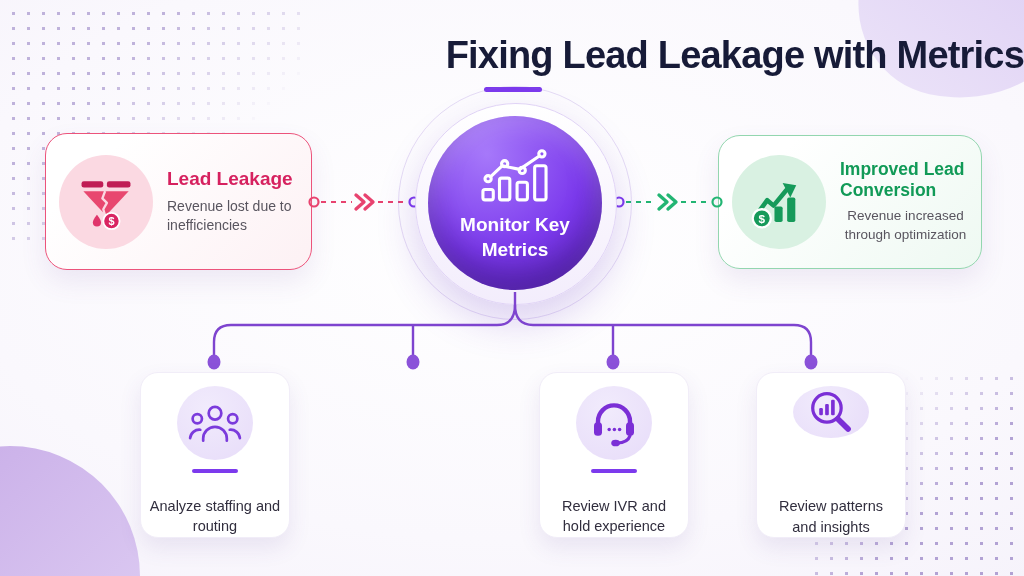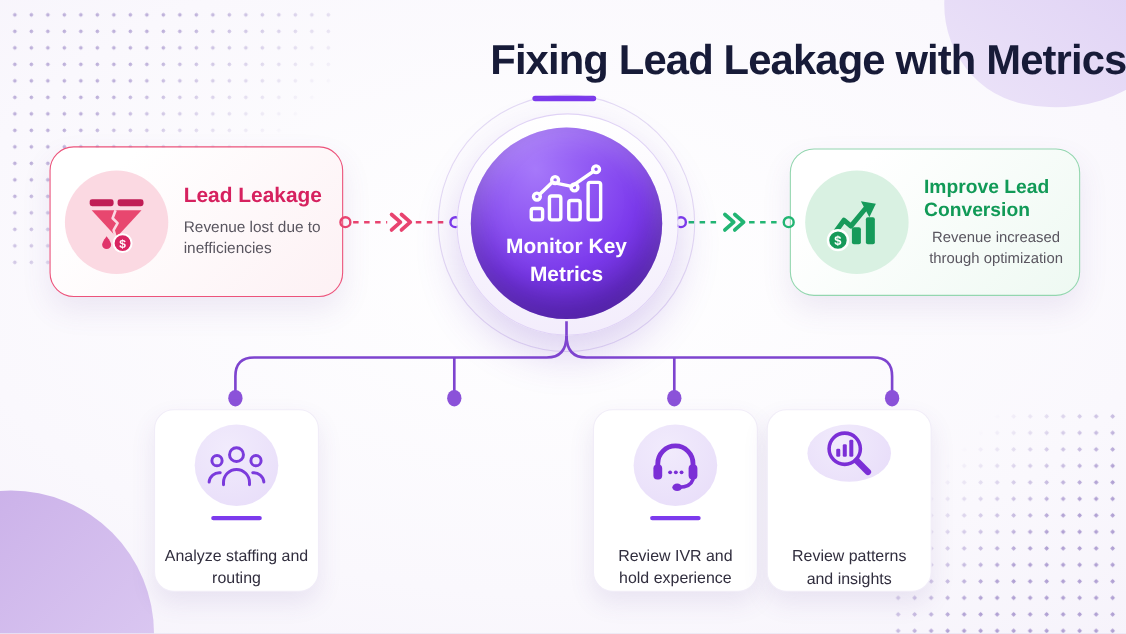--- a/index.html
+++ b/index.html
@@ -62,21 +62,21 @@
     display:flex;flex-direction:column;align-items:center;justify-content:center;gap:10px;}
   .core-label{color:#ffffff;font-size:19px;font-weight:800;text-align:center;
     line-height:1.3;width:130px;}
   
   .conn{position:absolute;}
   
   .metric-card{position:absolute;top:372px;width:148px;height:164px;background:#ffffff;
     border:1px solid #f1edf8;border-radius:18px;
     box-shadow:0 10px 22px rgba(92,62,150,0.10);
     display:flex;flex-direction:column;align-items:center;}
-  .m1{left:140px;} .m2{left:339px;} .m3{left:539px;} .m4{left:697px;gap:13px;}
+  .m1{left:140px;} .m2{left:339px;} .m3{left:539px;} .m4{left:756px;gap:13px;}
   .metric-bubble{width:76px;height:76px;border-radius:50%;margin-top:13px;
     background:radial-gradient(circle at 40% 30%, #f1ebfc, #e7dcf9);
     display:flex;align-items:center;justify-content:center;}
   .metric-divider{width:46px;height:4px;border-radius:3px;background:#7c3aed;margin-top:9px;}
   .metric-label{margin-top:23px;font-size:14.5px;color:#312e3e;font-weight:500;
     text-align:center;line-height:1.42;width:132px;}
 </style>
 </head>
 <body>
 
@@ -113,21 +113,21 @@
       <svg width="58" height="58" viewBox="0 0 64 64">
         <polyline points="8,45 19,30 26,36 40,19" fill="none" stroke="#169a5a" stroke-width="5" stroke-linecap="round" stroke-linejoin="round"></polyline>
         <polygon points="36,11 51,13.5 44.5,27" fill="#169a5a"></polygon>
         <rect x="27" y="37" width="9" height="17" rx="2" fill="#169a5a"></rect>
         <rect x="41" y="27" width="9" height="27" rx="2" fill="#169a5a"></rect>
         <circle cx="13" cy="50" r="10" fill="#169a5a" stroke="#ffffff" stroke-width="2.5"></circle>
         <text x="13" y="55" font-size="13" font-weight="bold" fill="#ffffff" text-anchor="middle" font-family="Liberation Sans, sans-serif">$</text>
       </svg>
     </div>
     <div class="side-text">
-      <p class="side-title t-green">Improve Lead Conversion</p>
+      <p class="side-title t-green">Improved Lead Conversion</p>
       <p class="side-desc">Revenue increased through optimization</p>
     </div>
   </div>
 
   <svg class="conn" style="left:308px;top:192px;" width="112" height="20" viewBox="0 0 112 20">
     <circle cx="6" cy="10" r="4.5" fill="none" stroke="#e8436f" stroke-width="2.2"></circle>
     <line x1="13" y1="10" x2="44" y2="10" stroke="#e8436f" stroke-width="2.2" stroke-dasharray="5,5"></line>
     <polyline points="48,3 56,10 48,17" fill="none" stroke="#e8436f" stroke-width="3.4" stroke-linecap="round" stroke-linejoin="round"></polyline>
     <polyline points="57,3 65,10 57,17" fill="none" stroke="#e8436f" stroke-width="3.4" stroke-linecap="round" stroke-linejoin="round"></polyline>
     <line x1="70" y1="10" x2="99" y2="10" stroke="#e8436f" stroke-width="2.2" stroke-dasharray="5,5"></line>

